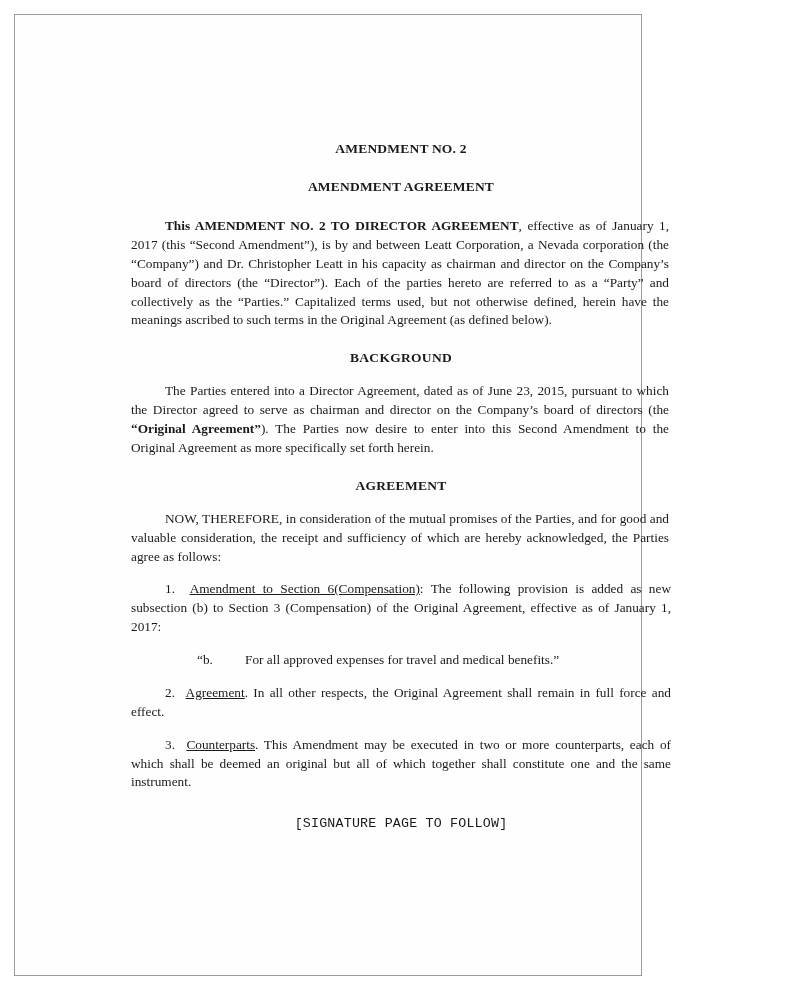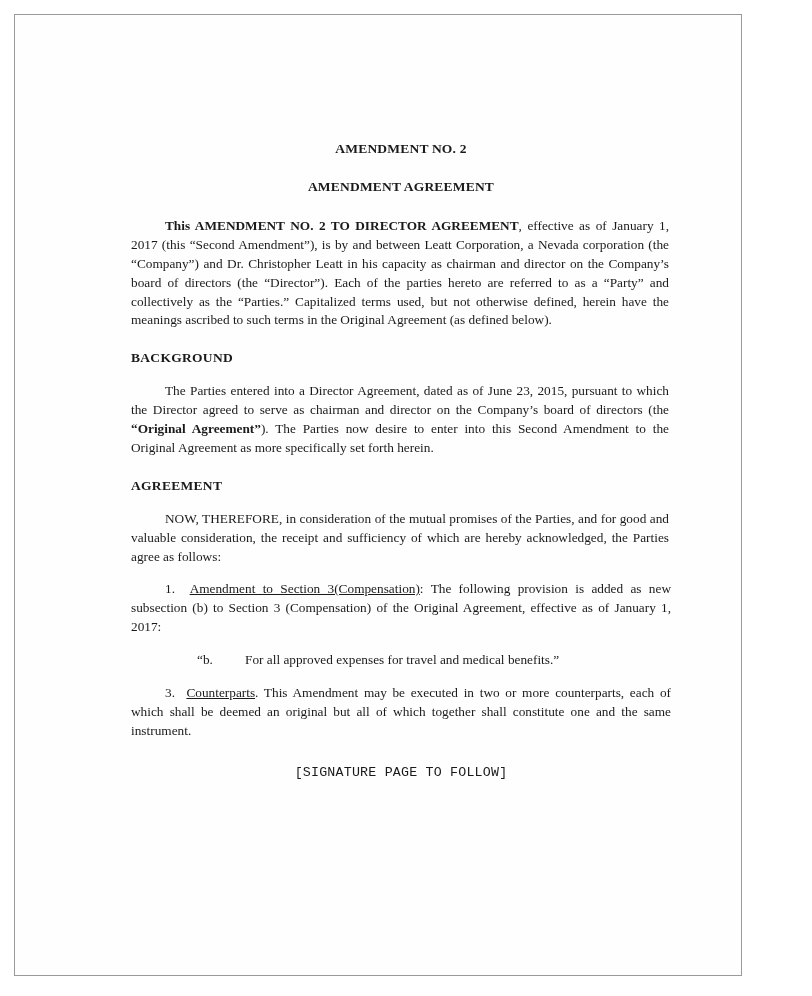--- a/index.html
+++ b/index.html
@@ -12,21 +12,21 @@
     height: 996px;
     font-family: "Liberation Serif", serif;
     color: #1a1a1a;
     position: relative;
     overflow: hidden;
   }
   .page {
     position: absolute;
     left: 14px;
     top: 14px;
-    width: 728px;
+    width: 628px;
     height: 962px;
     border: 1px solid #9a9a9a;
     background: #fefefe;
     box-sizing: border-box;
   }
   .content {
     position: absolute;
     left: 116px;
     top: 126px;
     width: 540px;
@@ -39,20 +39,21 @@
     margin: 0 0 22px 0;
   }
   .doc-subtitle {
     text-align: center;
     font-weight: bold;
     font-size: 13.5px;
     letter-spacing: 0.2px;
     margin: 0 0 22px 0;
   }
   .section-heading {
+    text-align: center;
     font-weight: bold;
     font-size: 13.5px;
     letter-spacing: 0.3px;
     margin: 20px 0 16px 0;
   }
   p.body {
     font-size: 13.3px;
     line-height: 1.42;
     text-align: justify;
     margin: 0 2px 14px 0;
@@ -103,23 +104,24 @@
     <p class="body"><span class="b">This AMENDMENT NO. 2 TO DIRECTOR AGREEMENT</span><span>, effective as of January 1, 2017 (this “Second Amendment”), is by and between Leatt Corporation, a Nevada corporation (the “Company”) and Dr. Christopher Leatt in his capacity as chairman and director on the Company’s board of directors (the “Director”). Each of the parties hereto are referred to as a “Party” and collectively as the “Parties.” Capitalized terms used, but not otherwise defined, herein have the meanings ascribed to such terms in the Original Agreement (as defined below).</span></p>
 
     <div class="section-heading">BACKGROUND</div>
 
     <p class="body"><span>The Parties entered into a Director Agreement, dated as of June 23, 2015, pursuant to which the Director agreed to serve as chairman and director on the Company’s board of directors (the </span><span class="b">“Original Agreement”</span><span>).  The Parties now desire to enter into this Second Amendment to the Original Agreement as more specifically set forth herein.</span></p>
 
     <div class="section-heading">AGREEMENT</div>
 
     <p class="body">NOW, THEREFORE, in consideration of the mutual promises of the Parties, and for good and valuable consideration, the receipt and sufficiency of which are hereby acknowledged, the Parties agree as follows:</p>
 
-    <p class="numbered"><span>1.</span>&nbsp;&nbsp;<span class="u">Amendment to Section 3(Compensation)</span><span>: The following provision is added as new subsection (b) to Section 3 (Compensation) of the Original Agreement, effective as of January 1, 2017:</span></p>
+    <p class="numbered"><span>1.</span>&nbsp;&nbsp;<span class="u">Amendment to Section 6(Compensation)</span><span>: The following provision is added as new subsection (b) to Section 3 (Compensation) of the Original Agreement, effective as of January 1, 2017:</span></p>
 
     <p class="quoted"><span class="q-label">“b.</span><span>For all approved expenses for travel and medical benefits.”</span></p>
 
+    <p class="numbered"><span>2.</span>&nbsp;&nbsp;<span class="u">Agreement</span><span>. In all other respects, the Original Agreement shall remain in full force and effect.</span></p>
 
     <p class="numbered"><span>3.</span>&nbsp;&nbsp;<span class="u">Counterparts</span><span>. This Amendment may be executed in two or more counterparts, each of which shall be deemed an original but all of which together shall constitute one and the same instrument.</span></p>
 
     <p class="sig-note">[SIGNATURE PAGE TO FOLLOW]</p>
 
   </div>
 </div>
 
 </body></html>

